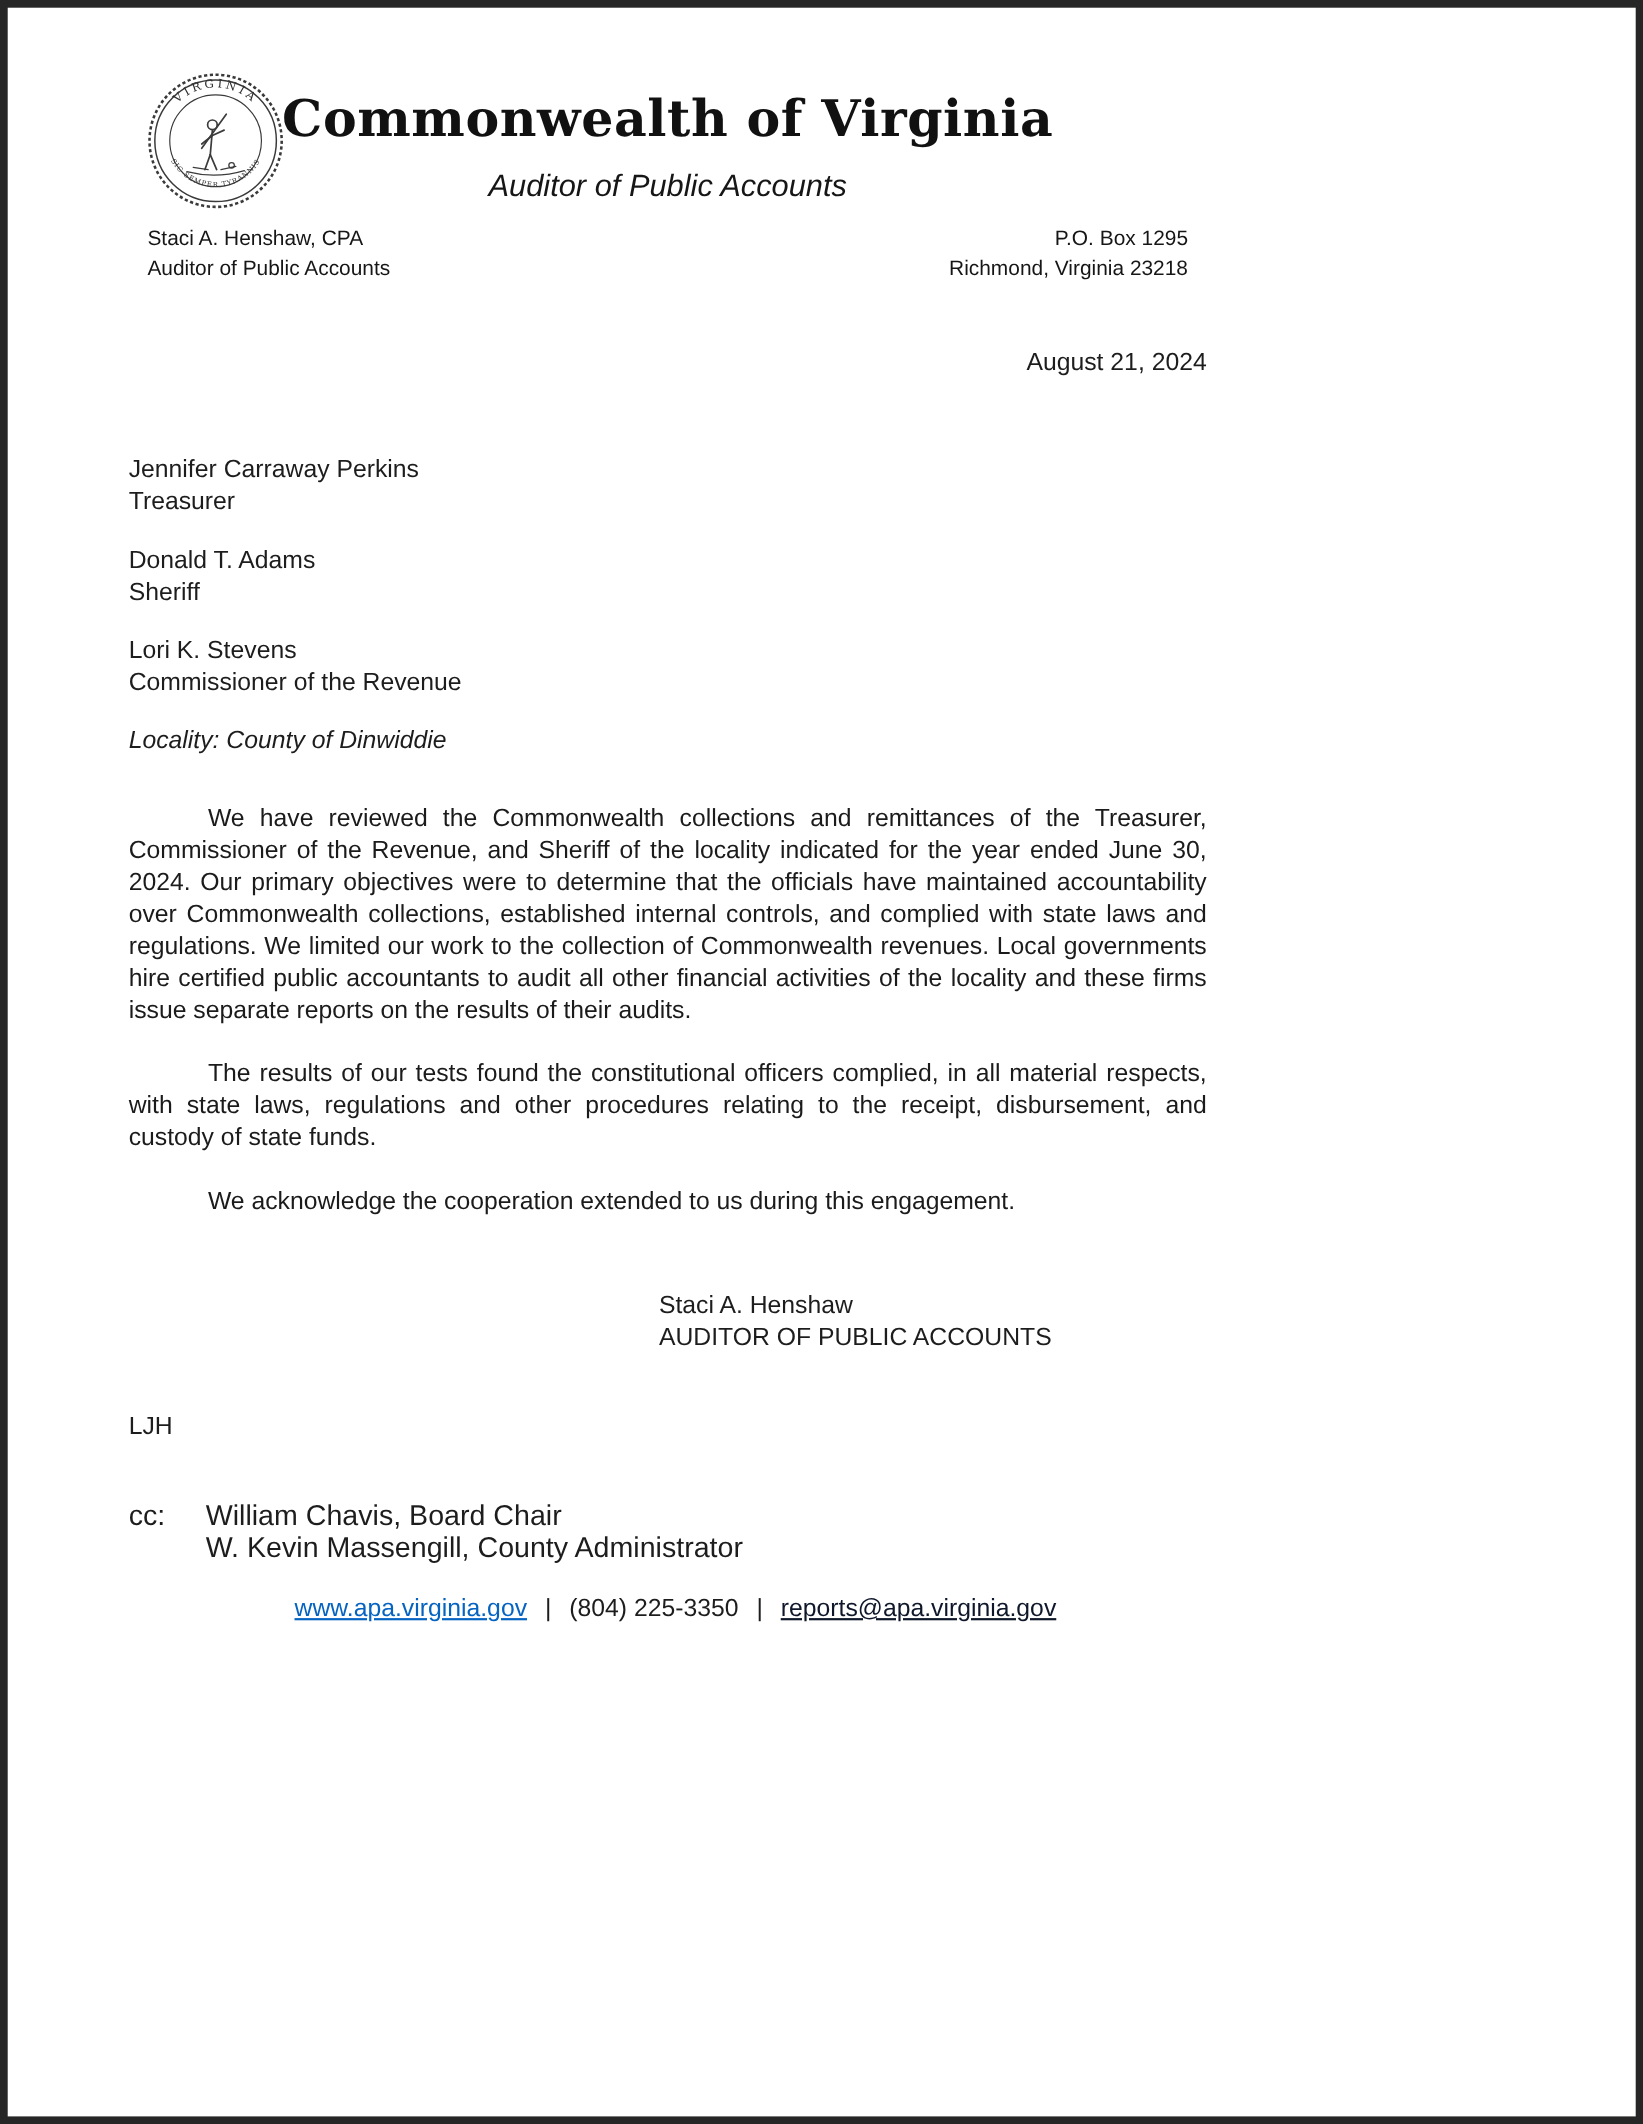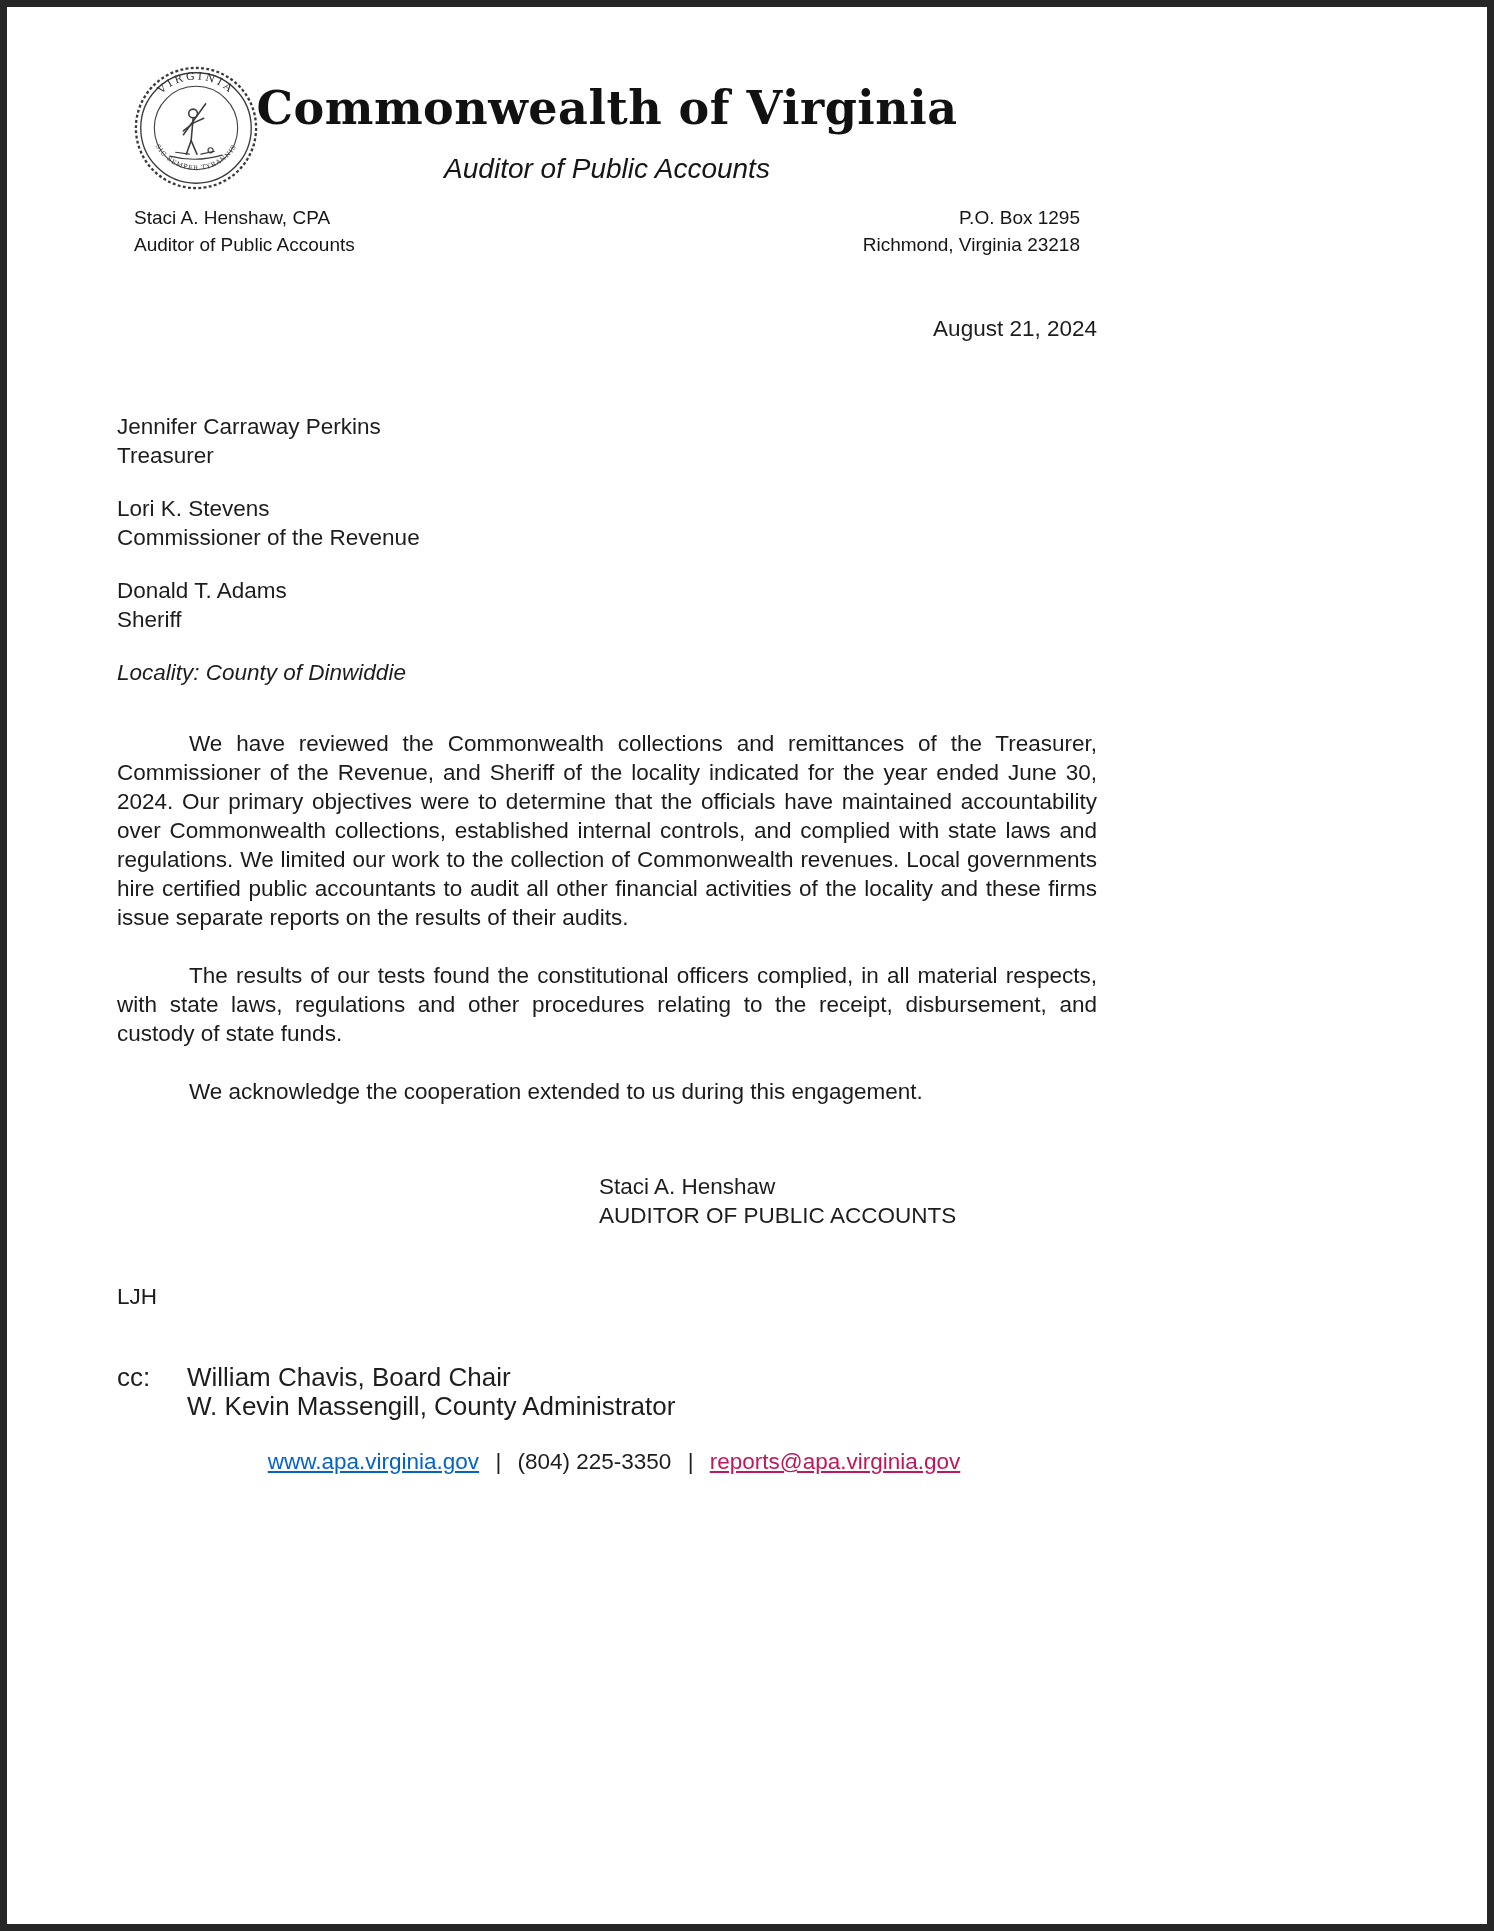--- a/index.html
+++ b/index.html
@@ -158,26 +158,26 @@
   </div>
 
   <div class="date-line">August 21, 2024</div>
 
   <div class="recipients">
     <div class="recipient-group">
       <div>Jennifer Carraway Perkins</div>
       <div>Treasurer</div>
     </div>
     <div class="recipient-group">
+      <div>Donald T. Adams</div>
+      <div>Sheriff</div>
+    </div>
+    <div class="recipient-group">
       <div>Lori K. Stevens</div>
       <div>Commissioner of the Revenue</div>
-    </div>
-    <div class="recipient-group">
-      <div>Donald T. Adams</div>
-      <div>Sheriff</div>
     </div>
     <div class="locality-line">Locality: County of Dinwiddie</div>
   </div>
 
   <div class="letter-body">
     <p class="para">We have reviewed the Commonwealth collections and remittances of the Treasurer, Commissioner of the Revenue, and Sheriff of the locality indicated for the year ended June 30, 2024. Our primary objectives were to determine that the officials have maintained accountability over Commonwealth collections, established internal controls, and complied with state laws and regulations. We limited our work to the collection of Commonwealth revenues. Local governments hire certified public accountants to audit all other financial activities of the locality and these firms issue separate reports on the results of their audits.</p>
     <p class="para">The results of our tests found the constitutional officers complied, in all material respects, with state laws, regulations and other procedures relating to the receipt, disbursement, and custody of state funds.</p>
     <p class="para">We acknowledge the cooperation extended to us during this engagement.</p>
   </div>
 
@@ -194,16 +194,16 @@
       <div>William Chavis, Board Chair</div>
       <div>W. Kevin Massengill, County Administrator</div>
     </div>
   </div>
 
   <div class="footer">
     <a href="#" class="footer-link" style="color: rgb(5, 99, 193);">www.apa.virginia.gov</a>
     <span class="sep">|</span>
     <span>(804) 225-3350</span>
     <span class="sep">|</span>
-    <a href="#" class="footer-link" style="color: #be185d;">reports@apa.virginia.gov</a>
+    <a href="#" class="footer-link" style="color: #0f172a;">reports@apa.virginia.gov</a>
   </div>
 
 </div>
 
 </body></html>

